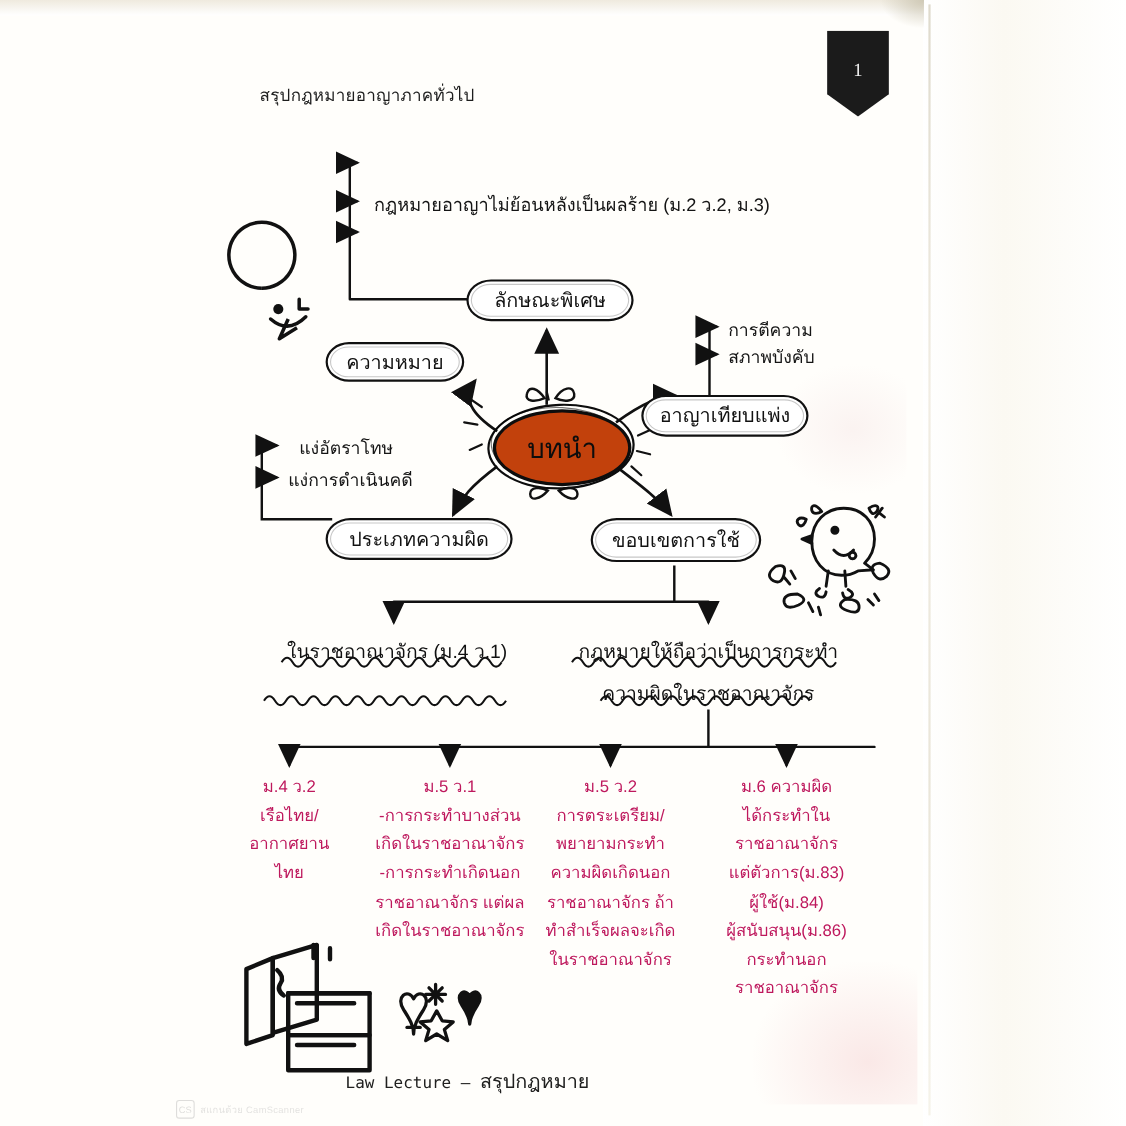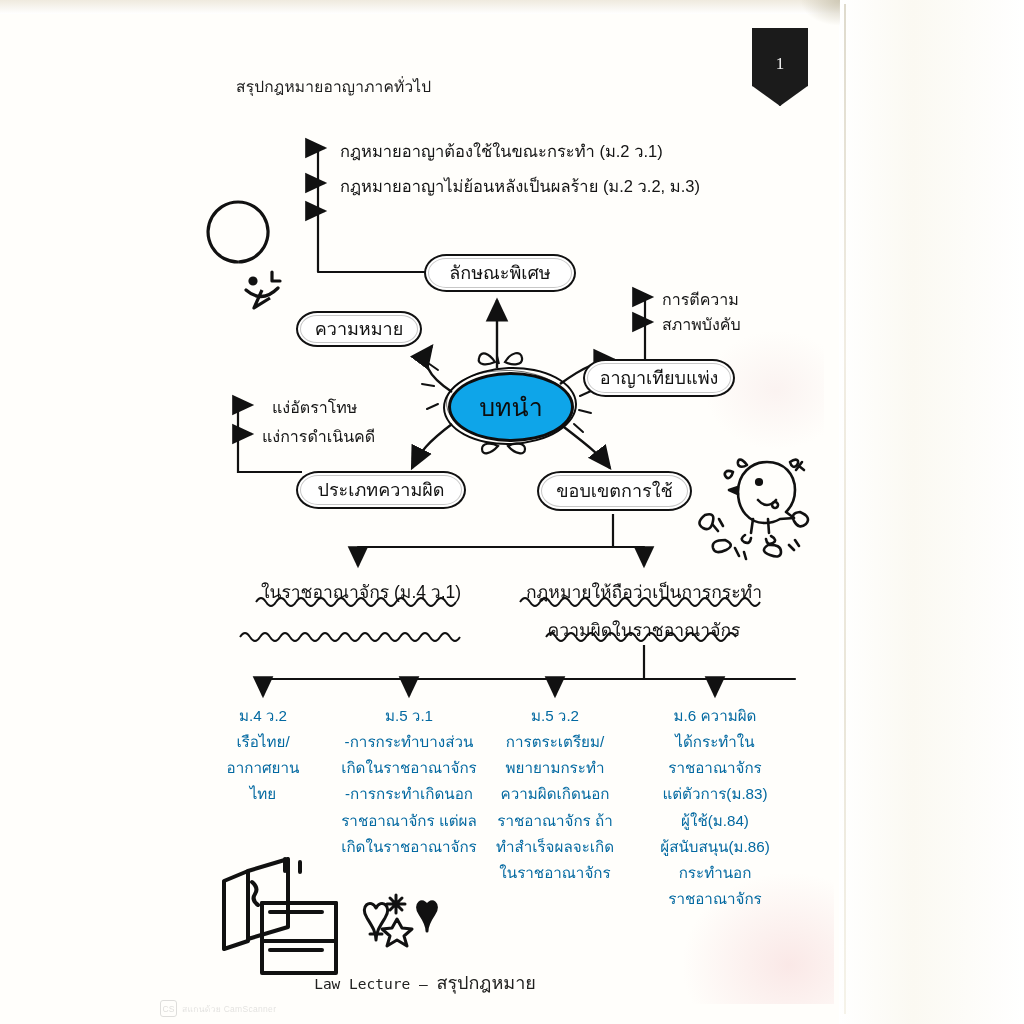--- a/index.html
+++ b/index.html
@@ -85,21 +85,21 @@
 
   .bullet-text{
     position:absolute;font-size:16.5px;color:#141414;white-space:nowrap;
   }
   .sub-text{position:absolute;font-size:16px;color:#151515;white-space:nowrap;}
 
   
   .center-node{
     position:absolute;left:448px;top:372px;width:120px;height:64px;
     border:3px solid #0d0d0d;border-radius:50%/50%;
-    background:#0ea5e9;
+    background:#c2410c;
     display:flex;align-items:center;justify-content:center;
     font-size:25px;color:#0d0d0d;
   }
   .center-ring{
     position:absolute;left:443px;top:367px;width:130px;height:74px;
     border:2.4px solid #0d0d0d;border-radius:50%/50%;
     transform:rotate(-2deg);
   }
   .center-ring2{
     position:absolute;left:446px;top:370px;width:125px;height:69px;
@@ -108,21 +108,21 @@
   }
 
   .heading-wrap{position:absolute;text-align:center;}
   .heading-line{
     font-size:17.5px;color:#111;white-space:nowrap;position:relative;
     padding-bottom:7px;margin-bottom:3px;
   }
 
   .col{
     position:absolute;width:150px;text-align:center;
-    font-size:15.2px;color:#0369a1;line-height:1.72;
+    font-size:15.2px;color:#be185d;line-height:1.72;
   }
   .col .hdr{display:block;}
 
   .footer{
     position:absolute;left:0;top:968px;width:850px;text-align:center;
     font-size:14.5px;color:#20201f;
     font-family:"DejaVu Sans Mono","Liberation Mono",monospace;
   }
   .footer .thpart{font-family:"Liberation Sans","DejaVu Sans",sans-serif;font-size:18px;}
 
@@ -231,21 +231,20 @@
   <div class="node th" style="left:537px;top:471px;width:155px;height:40px;">
     <span>ขอบเขตการใช้</span>
   </div>
 
   <div class="center-ring"></div>
   <div class="center-ring2"></div>
   <div class="center-node th">
     <span>บทนำ</span>
   </div>
 
-  <div class="bullet-text th" style="left:340px;top:138px;">กฎหมายอาญาต้องใช้ในขณะกระทำ (ม.2 ว.1)</div>
   <div class="bullet-text th" style="left:340px;top:173px;">กฎหมายอาญาไม่ย้อนหลังเป็นผลร้าย (ม.2 ว.2, ม.3)</div>
 
   <div class="sub-text th" style="left:662px;top:287px;">การตีความ</div>
   <div class="sub-text th" style="left:662px;top:312px;">สภาพบังคับ</div>
 
   <div class="sub-text th" style="left:272px;top:395px;">แง่อัตราโทษ</div>
   <div class="sub-text th" style="left:262px;top:424px;">แง่การดำเนินคดี</div>
 
   <div class="heading-wrap" style="left:236px;top:578px;width:250px;">
     <div class="heading-line th">ในราชอาณาจักร (ม.4 ว.1)</div>

